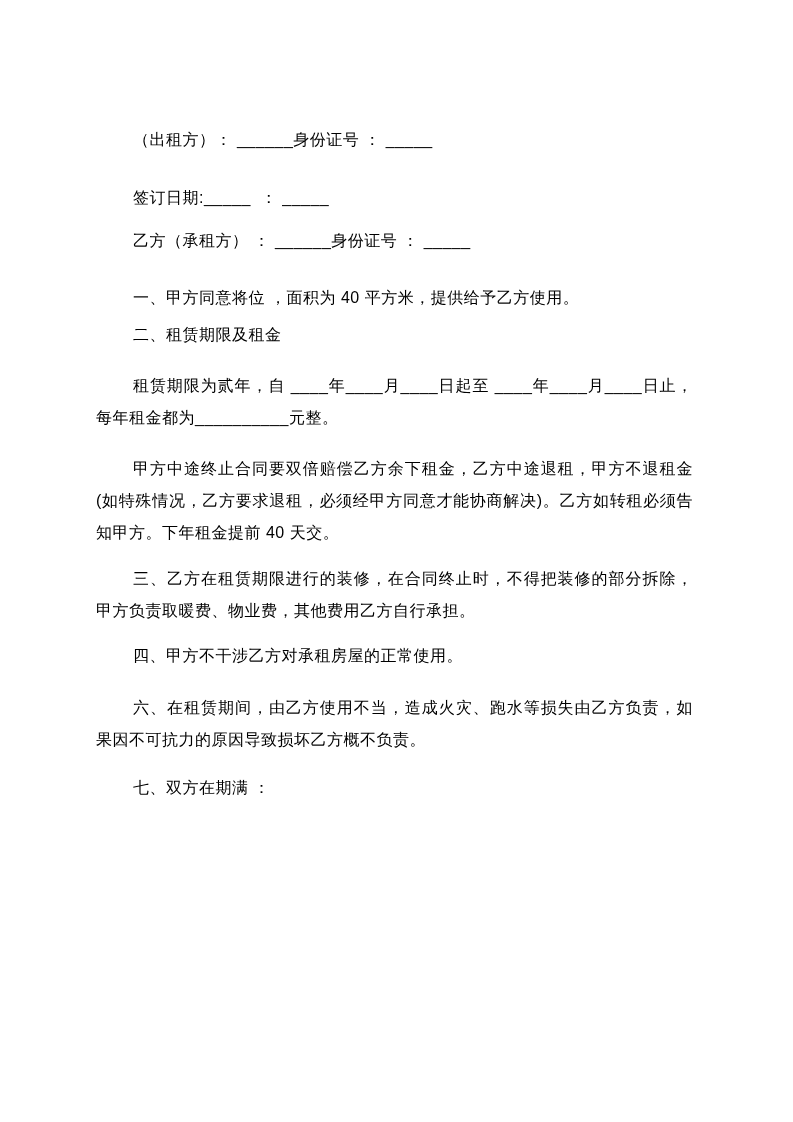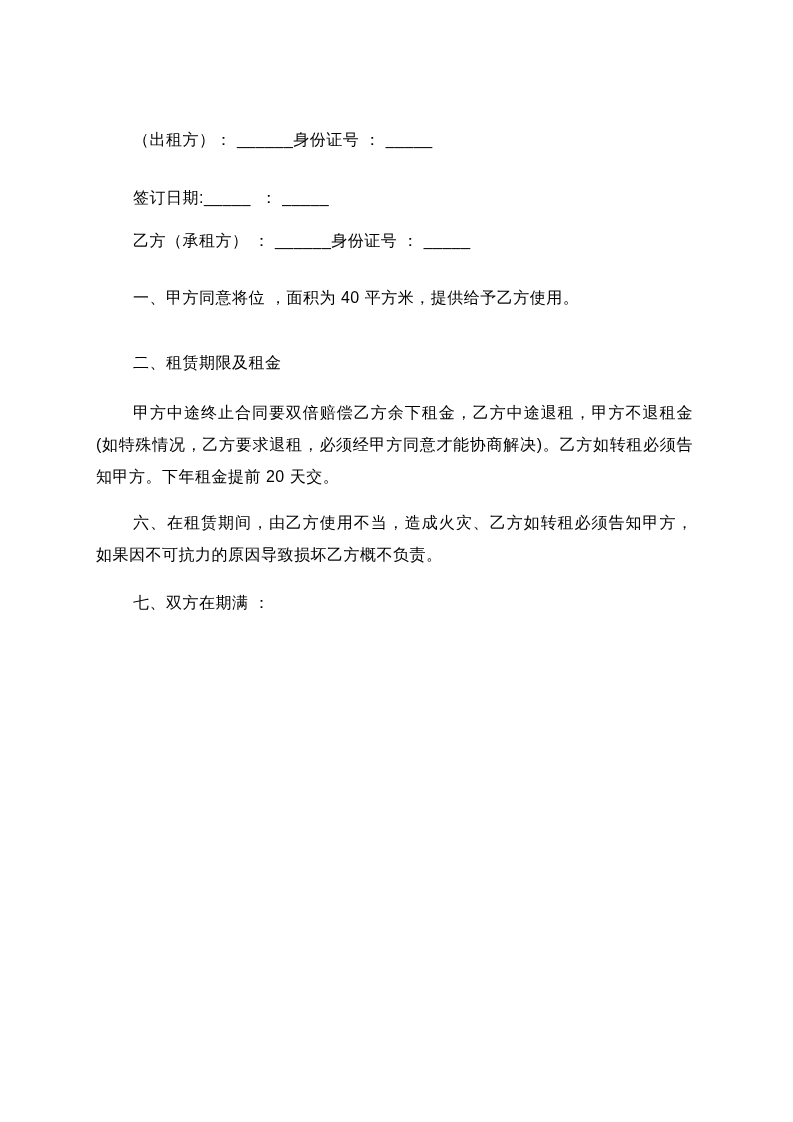--- a/index.html
+++ b/index.html
@@ -27,32 +27,35 @@
     text-align: justify;
     text-indent: 37px;
     word-break: break-all;
     white-space: pre-wrap;
   }
   
   .mb26 { margin-bottom: 26px; }
   .mb25 { margin-bottom: 25px; }
   .mb11 { margin-bottom: 11px; }
   .mb16 { margin-bottom: 16px; }
-  .mb23 { margin-bottom: 33px; }
-  .mb18 { margin-bottom: 18px; }
+  .mb23 { margin-bottom: 6px; }
+  .mb18 { margin-bottom: 18px; font-family: Liberation Mono, monospace; }
   .mb19 { margin-bottom: 19px; }
   .mb14 { margin-bottom: 14px; }
   .mb13 { margin-bottom: 13px; }
   .mb20 { margin-bottom: 20px; }
 </style>
 </head>
 <body>
 
 <div class="page">
   <p class="para mb26">（出租方）： ______身份证号 ： _____</p>
   <p class="para mb11">签订日期:_____  ： _____</p>
   <p class="para mb25">乙方（承租方） ： ______身份证号 ： _____</p>
   <p class="para mb23">一、甲方同意将位 ，面积为 40 平方米，提供给予乙方使用。</p>
   <p class="para mb18">二、租赁期限及租金</p>
-  <p class="para mb14">甲方中途终止合同要双倍赔偿乙方余下租金，乙方中途退租，甲方不退租金(如特殊情况，乙方要求退租，必须经甲方同意才能协商解决)。乙方如转租必须告知甲方。下年租金提前 20 天交。</p>
-  <p class="para mb16">六、在租赁期间，由乙方使用不当，造成火灾、乙方如转租必须告知甲方，如果因不可抗力的原因导致损坏乙方概不负责。</p>
+  <p class="para mb19">租赁期限为贰年，自 ____年____月____日起至 ____年____月____日止，每年租金都为__________元整。</p>
+  <p class="para mb14">甲方中途终止合同要双倍赔偿乙方余下租金，乙方中途退租，甲方不退租金(如特殊情况，乙方要求退租，必须经甲方同意才能协商解决)。乙方如转租必须告知甲方。下年租金提前 40 天交。</p>
+  <p class="para mb13">三、乙方在租赁期限进行的装修，在合同终止时，不得把装修的部分拆除，甲方负责取暖费、物业费，其他费用乙方自行承担。</p>
+  <p class="para mb20">四、甲方不干涉乙方对承租房屋的正常使用。</p>
+  <p class="para mb16">六、在租赁期间，由乙方使用不当，造成火灾、跑水等损失由乙方负责，如果因不可抗力的原因导致损坏乙方概不负责。</p>
   <p class="para">七、双方在期满 ：</p>
 </div>
 
 </body></html>

